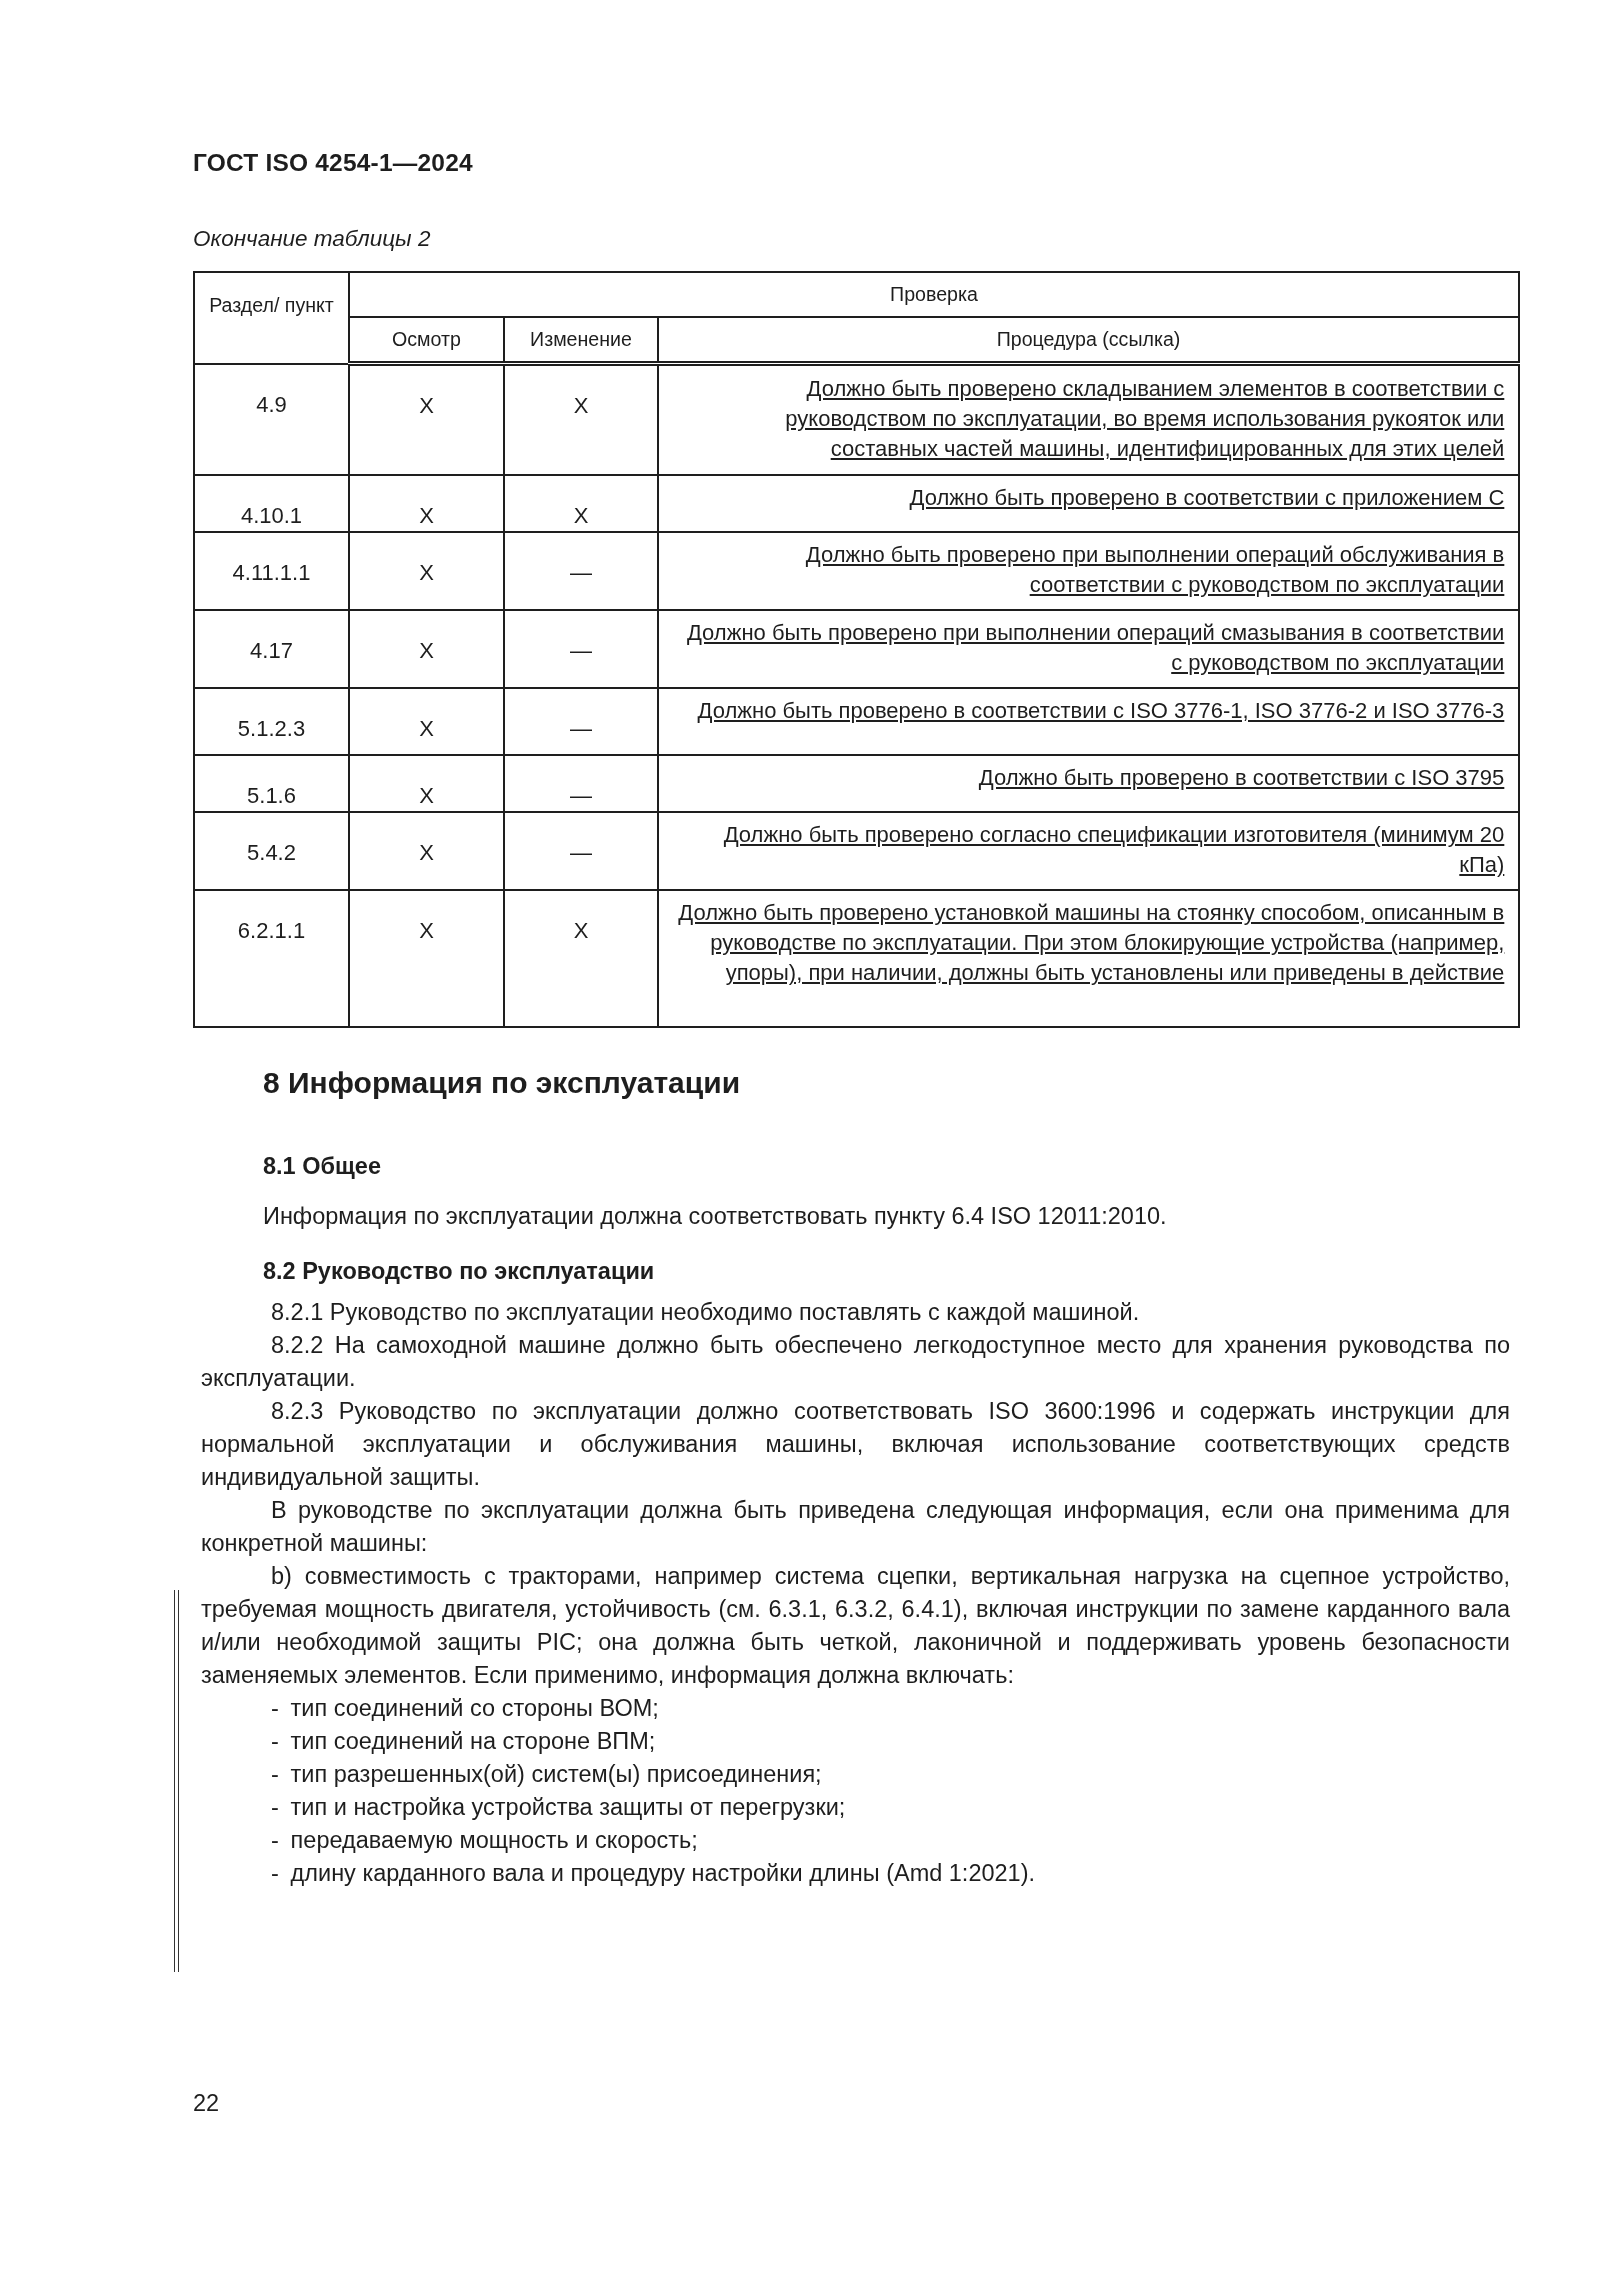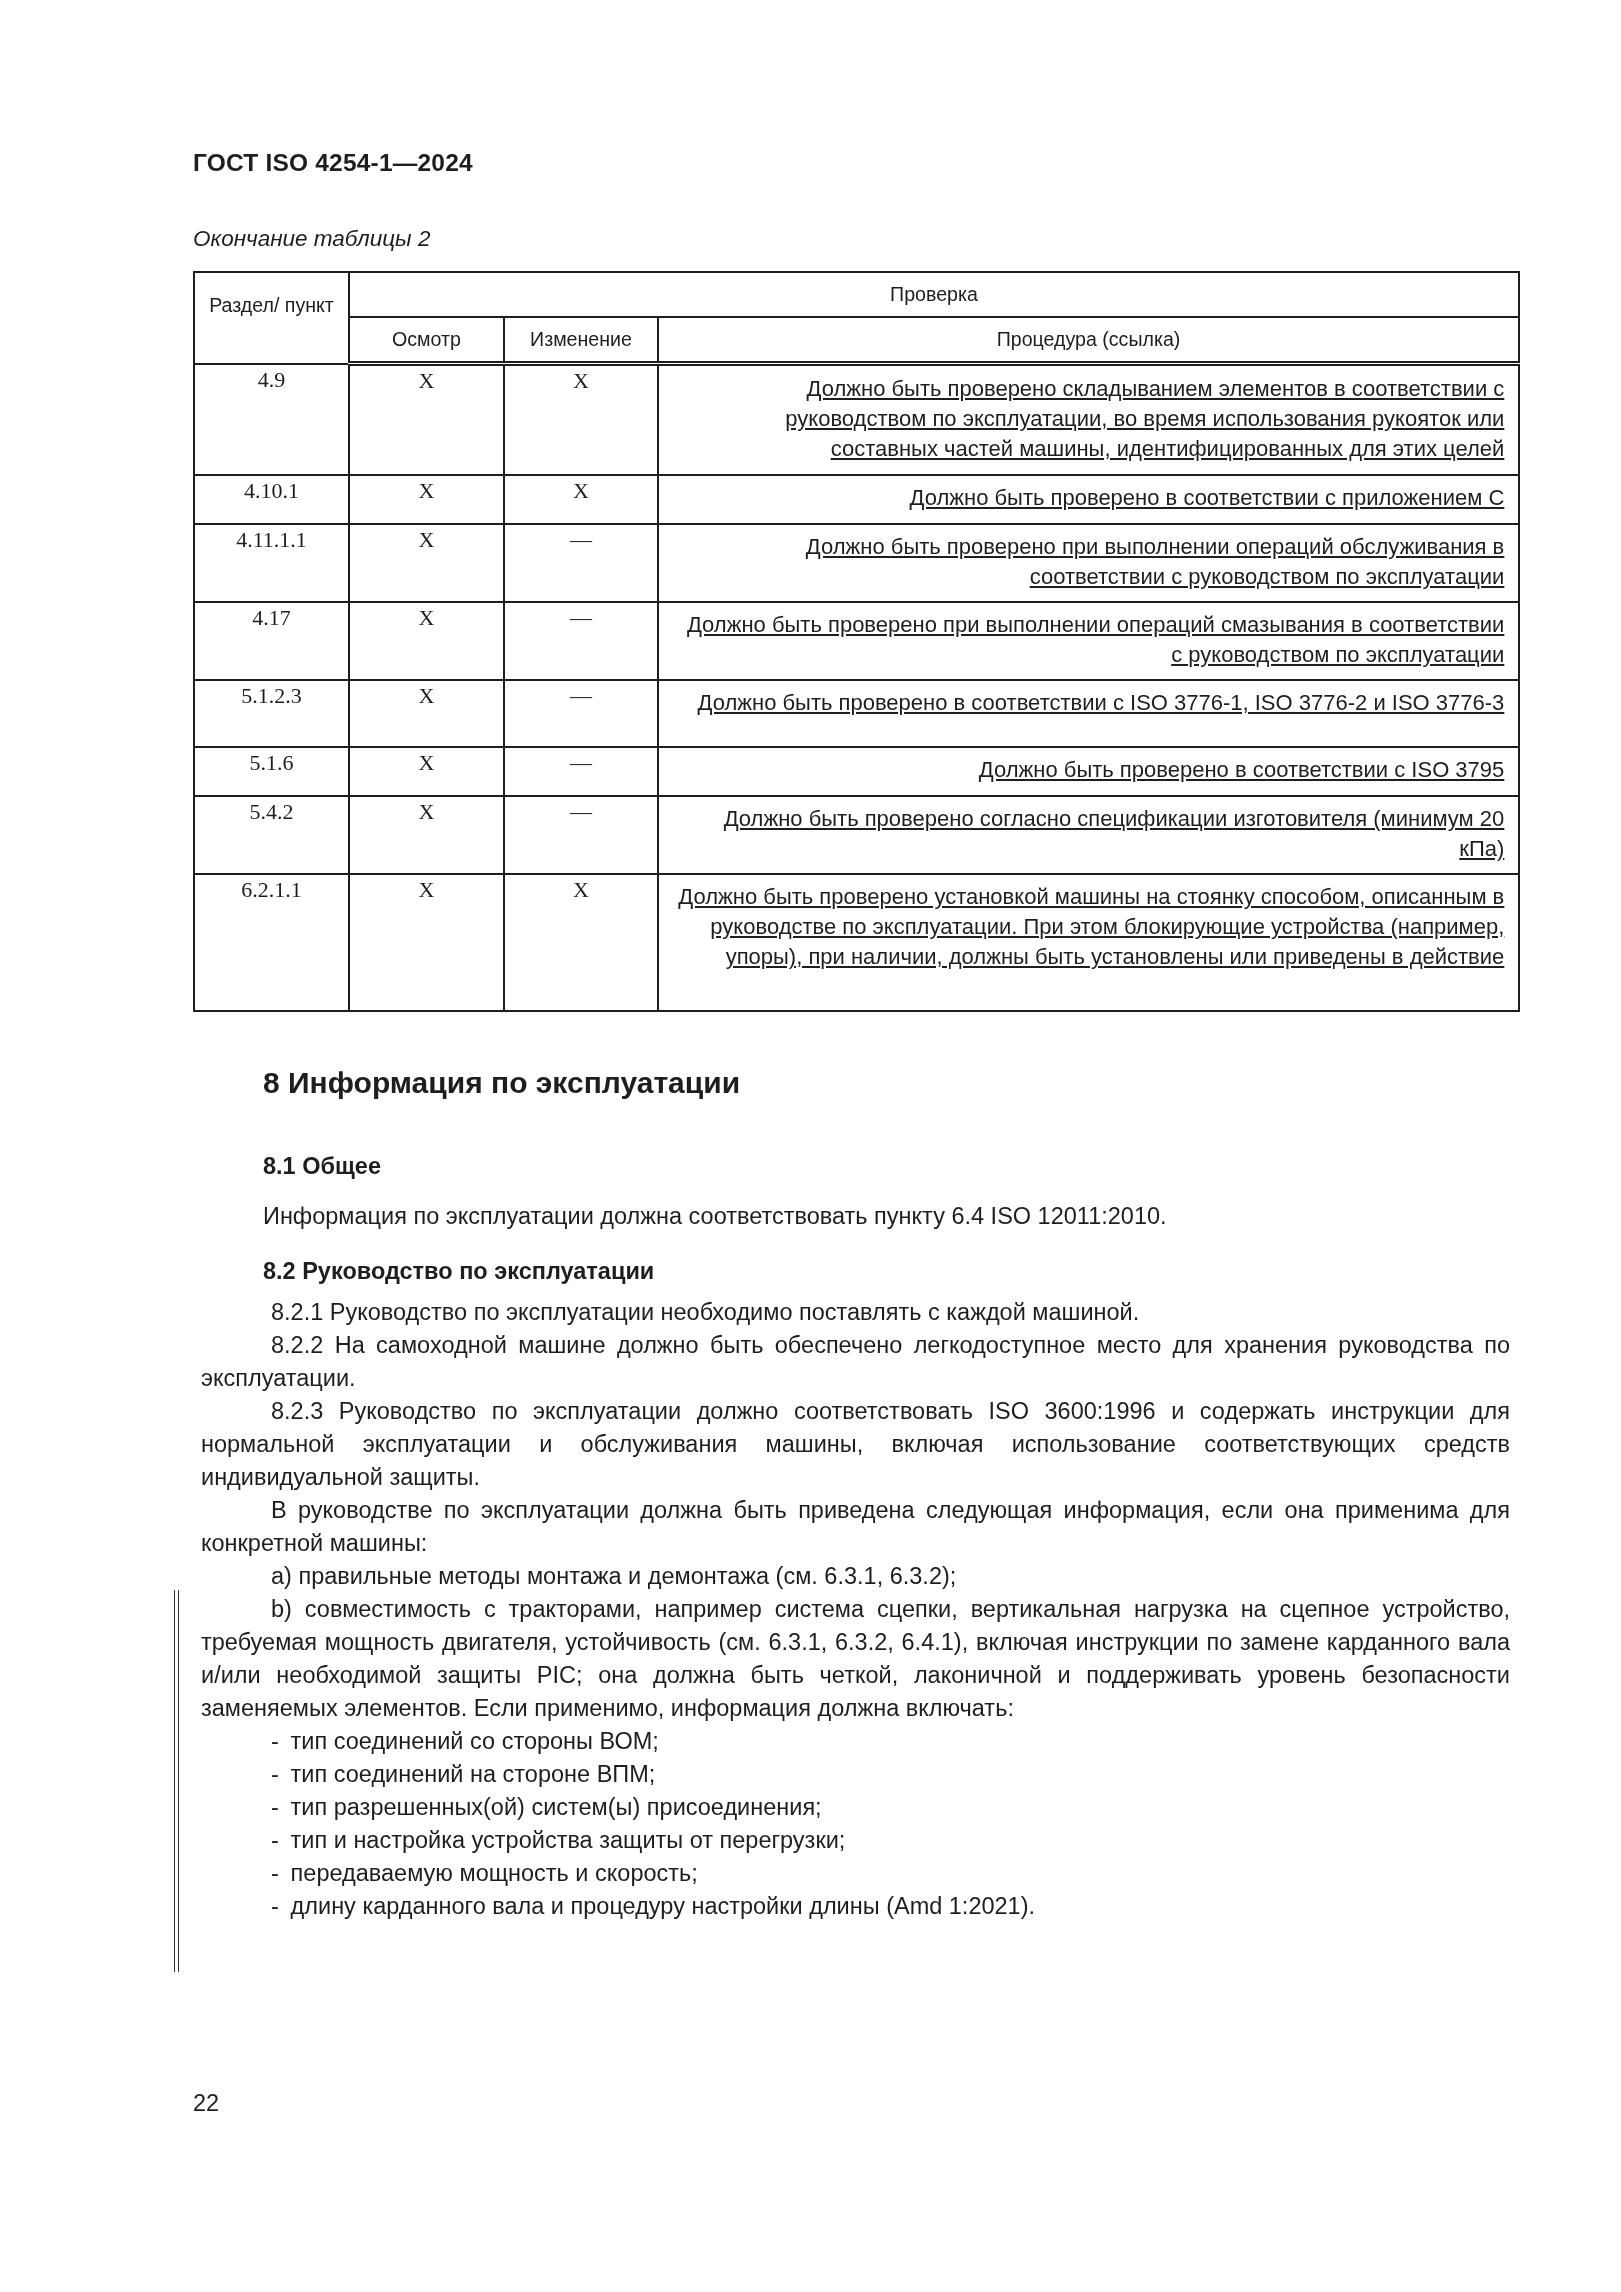--- a/index.html
+++ b/index.html
@@ -9,21 +9,21 @@
   .doc-code { left: 193px; top: 149px; font-size: 24.5px; font-weight: bold; letter-spacing: 0.2px; }
   .table-caption { left: 193px; top: 226px; font-size: 22.5px; font-style: italic; }
 
   table.spec { position: absolute; left: 193px; top: 271px; width: 1324px;
                border-collapse: collapse; table-layout: fixed; font-size: 22px; line-height: 30px; }
   table.spec td, table.spec th { border: 2.5px solid #1e1e1e; vertical-align: top; padding: 0; }
   table.spec th { font-weight: normal; font-size: 19.6px; vertical-align: middle; text-align: center; line-height: 25.5px; margin-top: 24px; }
   table.spec .h1 th { height: 43px; }
   table.spec .h2 th { height: 43px; border-bottom: 5.9px double #1e1e1e; }
   table.spec th.sec { vertical-align: top; padding-top: 19.6px; }
-  table.spec td.c { text-align: center; padding-top: 0; font-family: Liberation Serif, serif; }
+  table.spec td.c { text-align: center; padding-top: 25px; }
   table.spec td.proc { padding: 7.8px 13.7px 7.8px 13.7px; text-align: right; text-decoration: underline; }
 
   .h-section { left: 263px; top: 1066px; font-size: 30px; font-weight: bold; text-align: right; }
   .h-sub1 { left: 263px; top: 1153px; font-size: 23.5px; font-weight: bold; }
   .p-general { left: 263px; top: 1203px; font-size: 23.5px; }
   .h-sub2 { left: 263px; top: 1258px; font-size: 23.5px; font-weight: bold; }
 
   .body-text { position: absolute; left: 193px; top: 1296px; width: 1309px;
                font-size: 23.5px; line-height: 33px; text-align: justify; margin-left: 8px; }
   .body-text p { margin: 0; text-indent: 70px; }
@@ -114,21 +114,20 @@
 <div class="abs h-section">8 Информация по эксплуатации</div>
 <div class="abs h-sub1">8.1 Общее</div>
 <div class="abs p-general">Информация по эксплуатации должна соответствовать пункту 6.4 ISO 12011:2010.</div>
 <div class="abs h-sub2">8.2 Руководство по эксплуатации</div>
 
 <div class="body-text">
   <p>8.2.1 Руководство по эксплуатации необходимо поставлять с каждой машиной.</p>
   <p>8.2.2 На самоходной машине должно быть обеспечено легкодоступное место для хранения руко­водства по эксплуатации.</p>
   <p>8.2.3 Руководство по эксплуатации должно соответствовать ISO 3600:1996 и содержать инструк­ции для нормальной эксплуатации и обслуживания машины, включая использование соответствующих средств индивидуальной защиты.</p>
   <p>В руководстве по эксплуатации должна быть приведена следующая информация, если она при­менима для конкретной машины:</p>
-  <p>a) правильные методы монтажа и демонтажа (см. 6.3.1, 6.3.2);</p>
   <p>b) совместимость с тракторами, например система сцепки, вертикальная нагрузка на сцепное устройство, требуемая мощность двигателя, устойчивость (см. 6.3.1, 6.3.2, 6.4.1), включая инструкции по замене карданного вала и/или необходимой защиты PIC; она должна быть четкой, лаконичной и поддерживать уровень безопасности заменяемых элементов. Если применимо, информация должна включать:</p>
   <ul>
     <li><span class="dash">-</span><span>тип соединений со стороны ВОМ;</span></li>
     <li><span class="dash">-</span><span>тип соединений на стороне ВПМ;</span></li>
     <li><span class="dash">-</span><span>тип разрешенных(ой) систем(ы) присоединения;</span></li>
     <li><span class="dash">-</span><span>тип и настройка устройства защиты от перегрузки;</span></li>
     <li><span class="dash">-</span><span>передаваемую мощность и скорость;</span></li>
     <li><span class="dash">-</span><span>длину карданного вала и процедуру настройки длины (Amd 1:2021).</span></li>
   </ul>
 </div>

